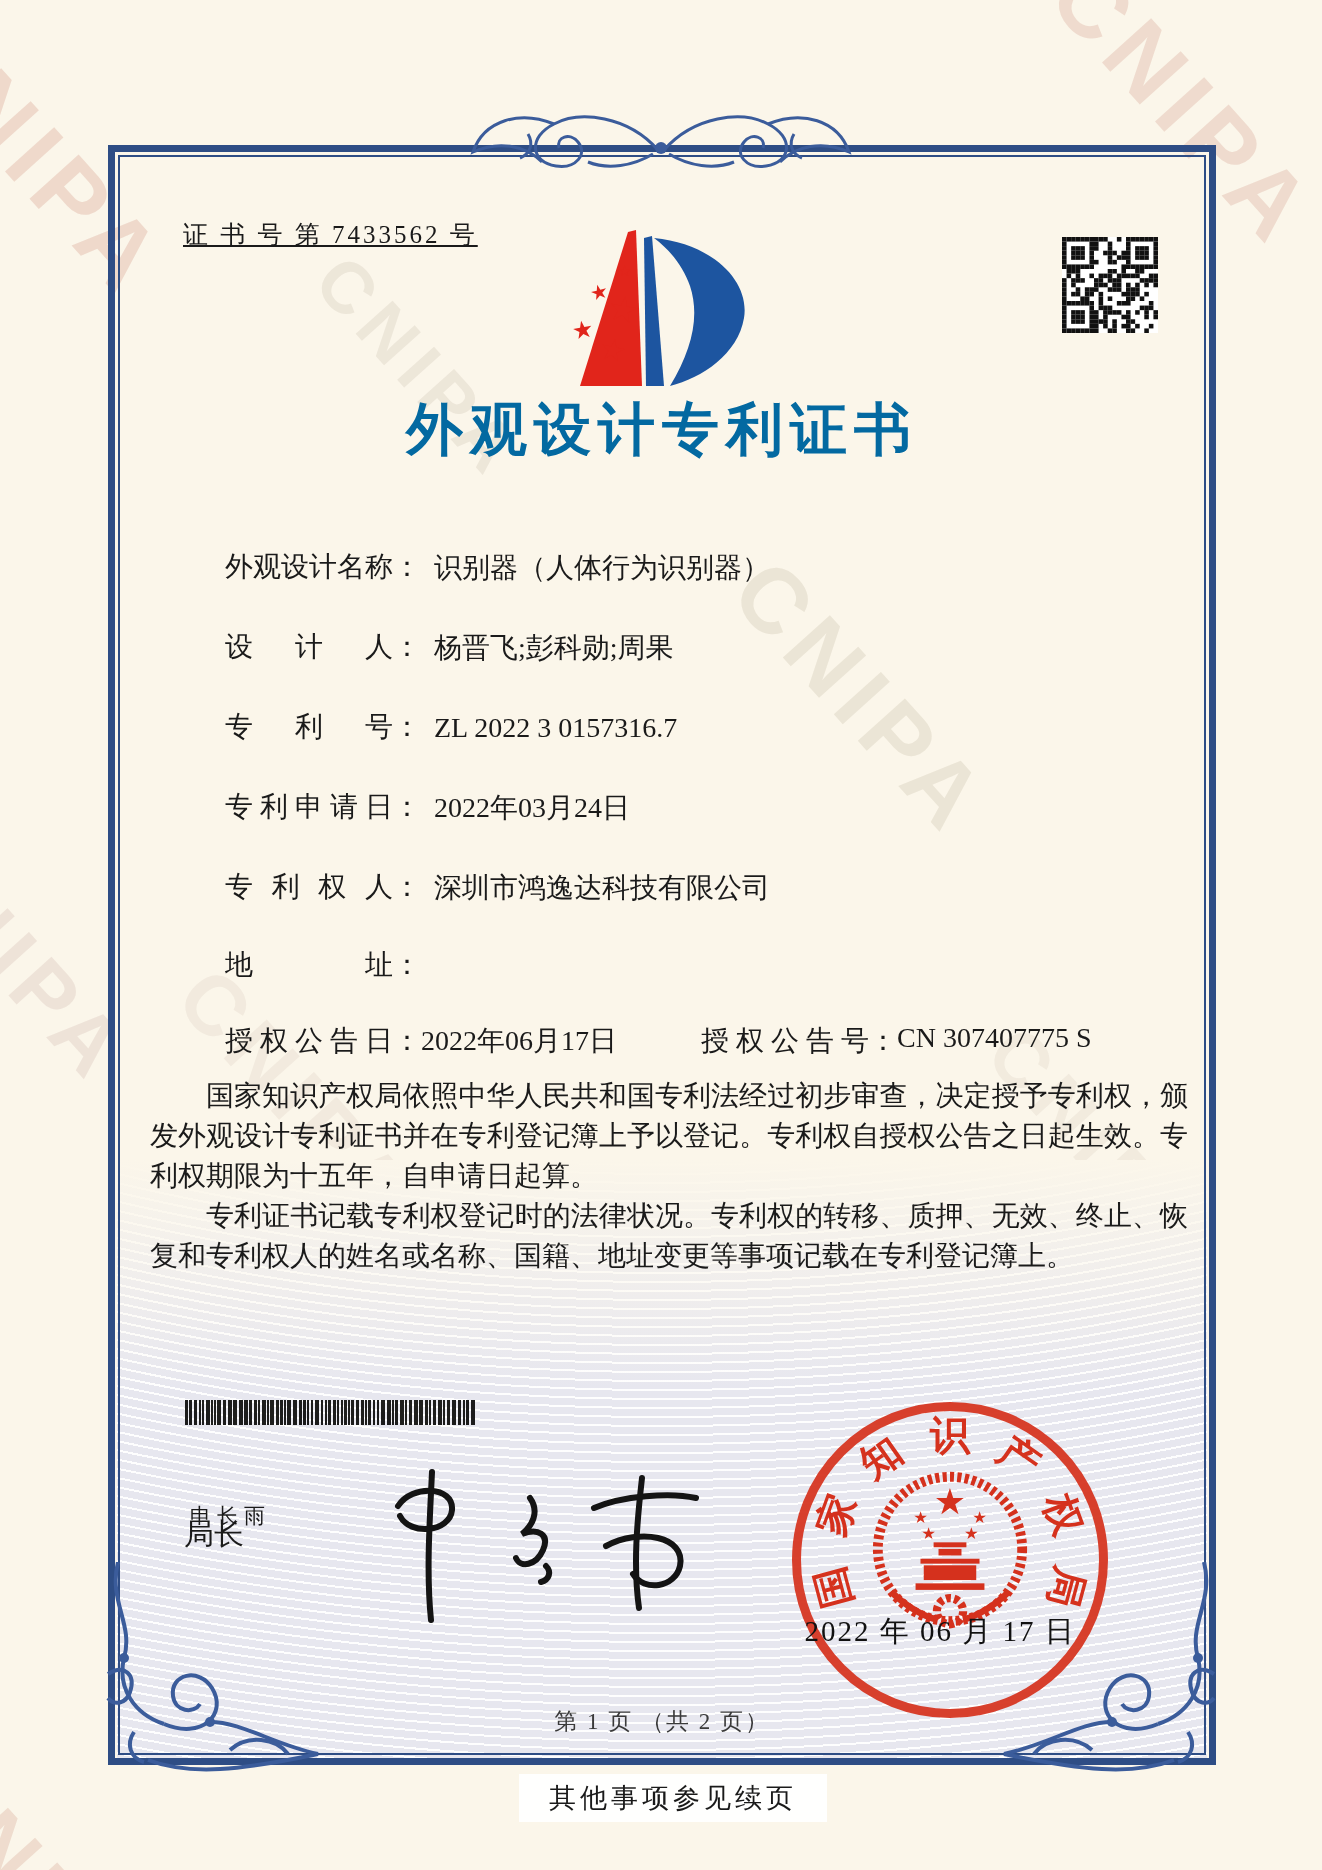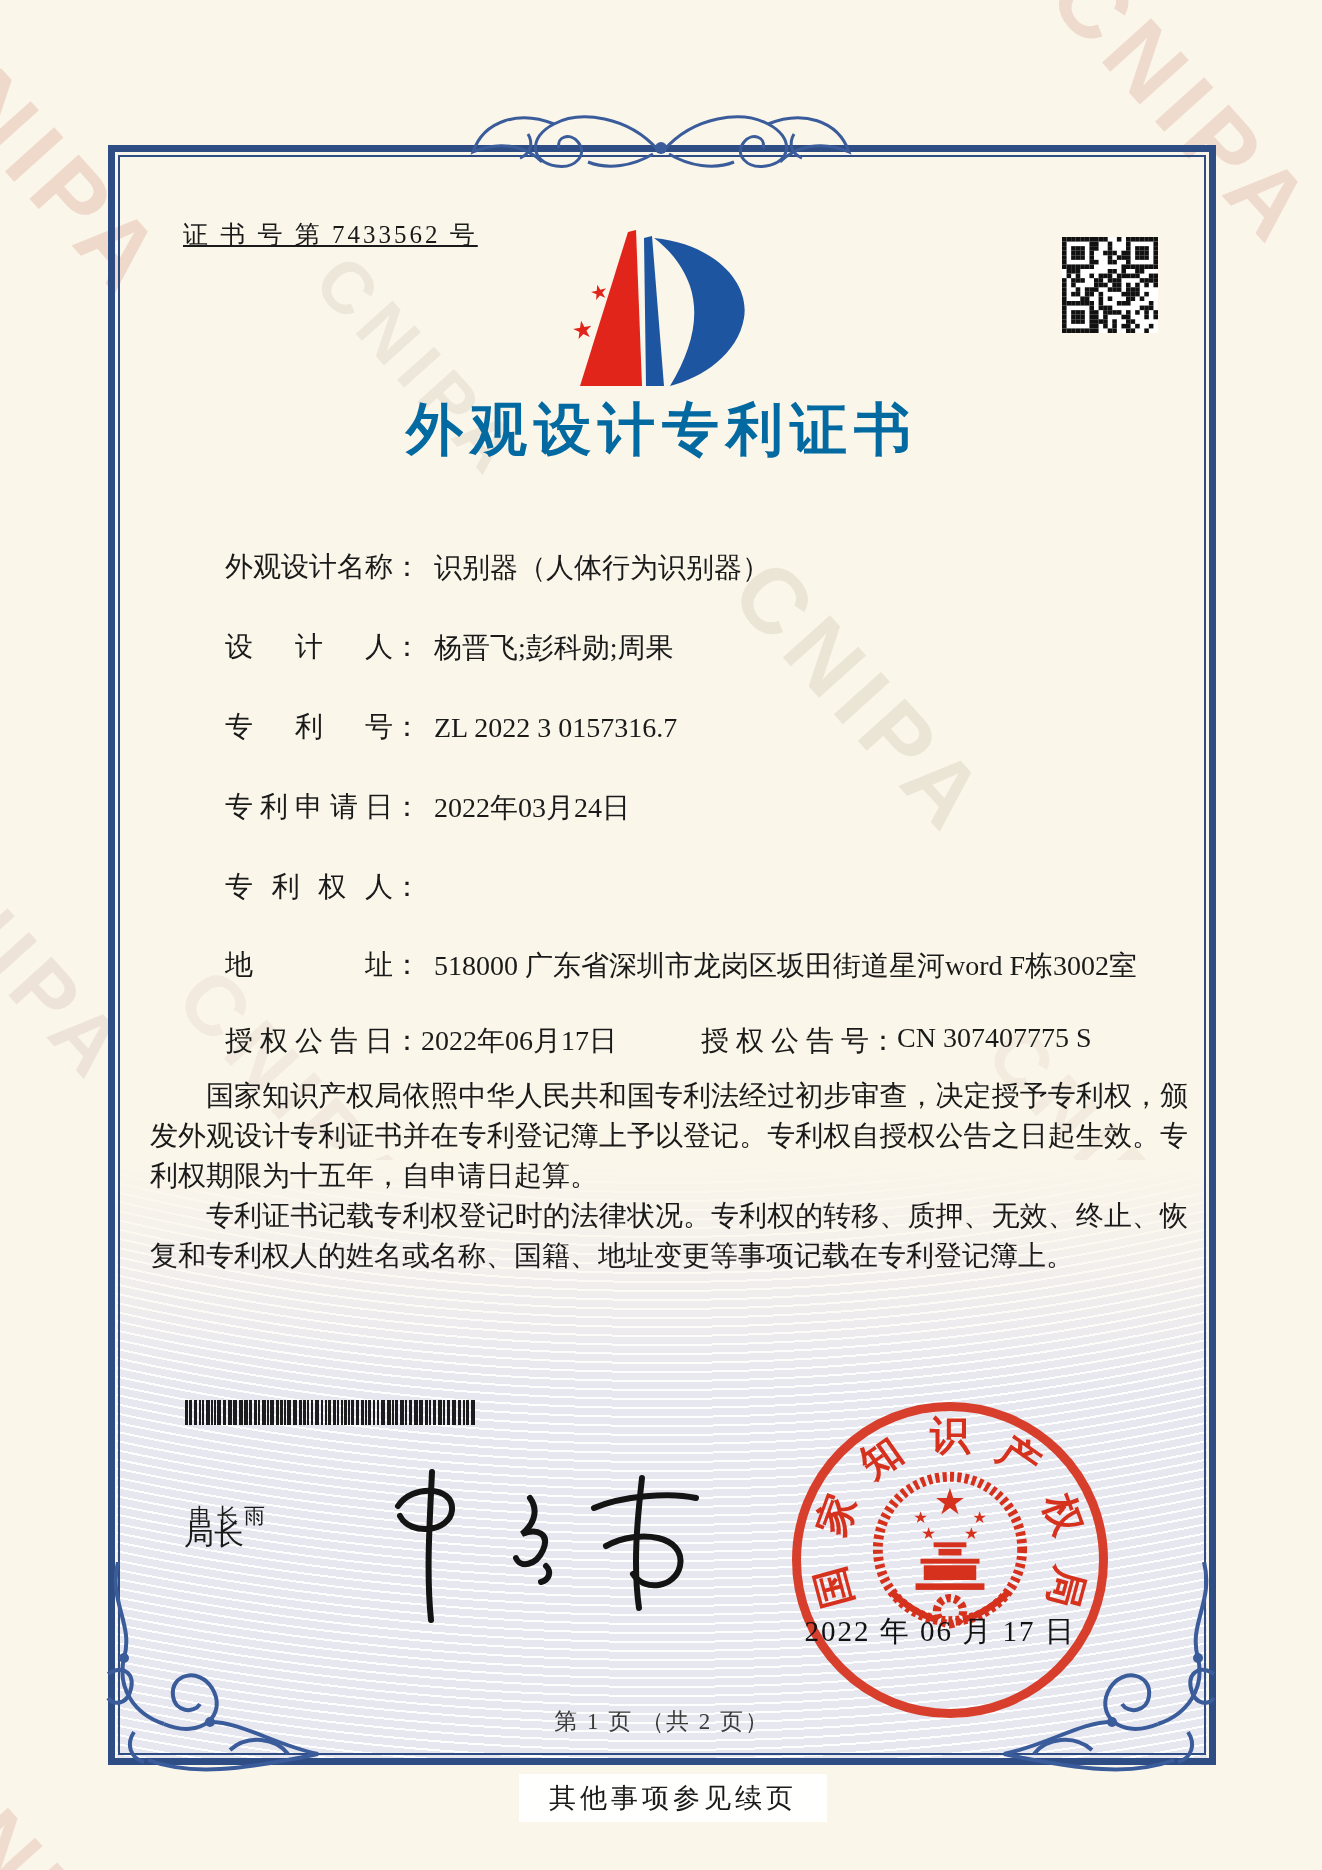--- a/index.html
+++ b/index.html
@@ -442,25 +442,25 @@
     <span class="fvalue">ZL 2022 3 0157316.7</span>
 </div>
 <div class="frow r4">
   <span class="flabel">专利申请日</span>
     <span class="fcolon">：</span>
     <span class="fvalue">2022年03月24日</span>
 </div>
 <div class="frow r5">
   <span class="flabel">专利权人</span>
     <span class="fcolon">：</span>
+    <span class="fvalue">深圳市鸿逸达科技有限公司</span>
 </div>
 <div class="frow r6">
   <span class="flabel">地址</span>
     <span class="fcolon">：</span>
-    <span class="fvalue">518000 广东省深圳市龙岗区坂田街道星河word F栋3002室</span>
 </div>
 <div class="grant">
   <span class="flabel">授权公告日</span>
     <span>：</span>
     <span>2022年06月17日</span>
   <span class="g2">
       <span class="flabel">授权公告号</span>
       <span>：</span>
       <span>CN 307407775 S</span>
     </span>

